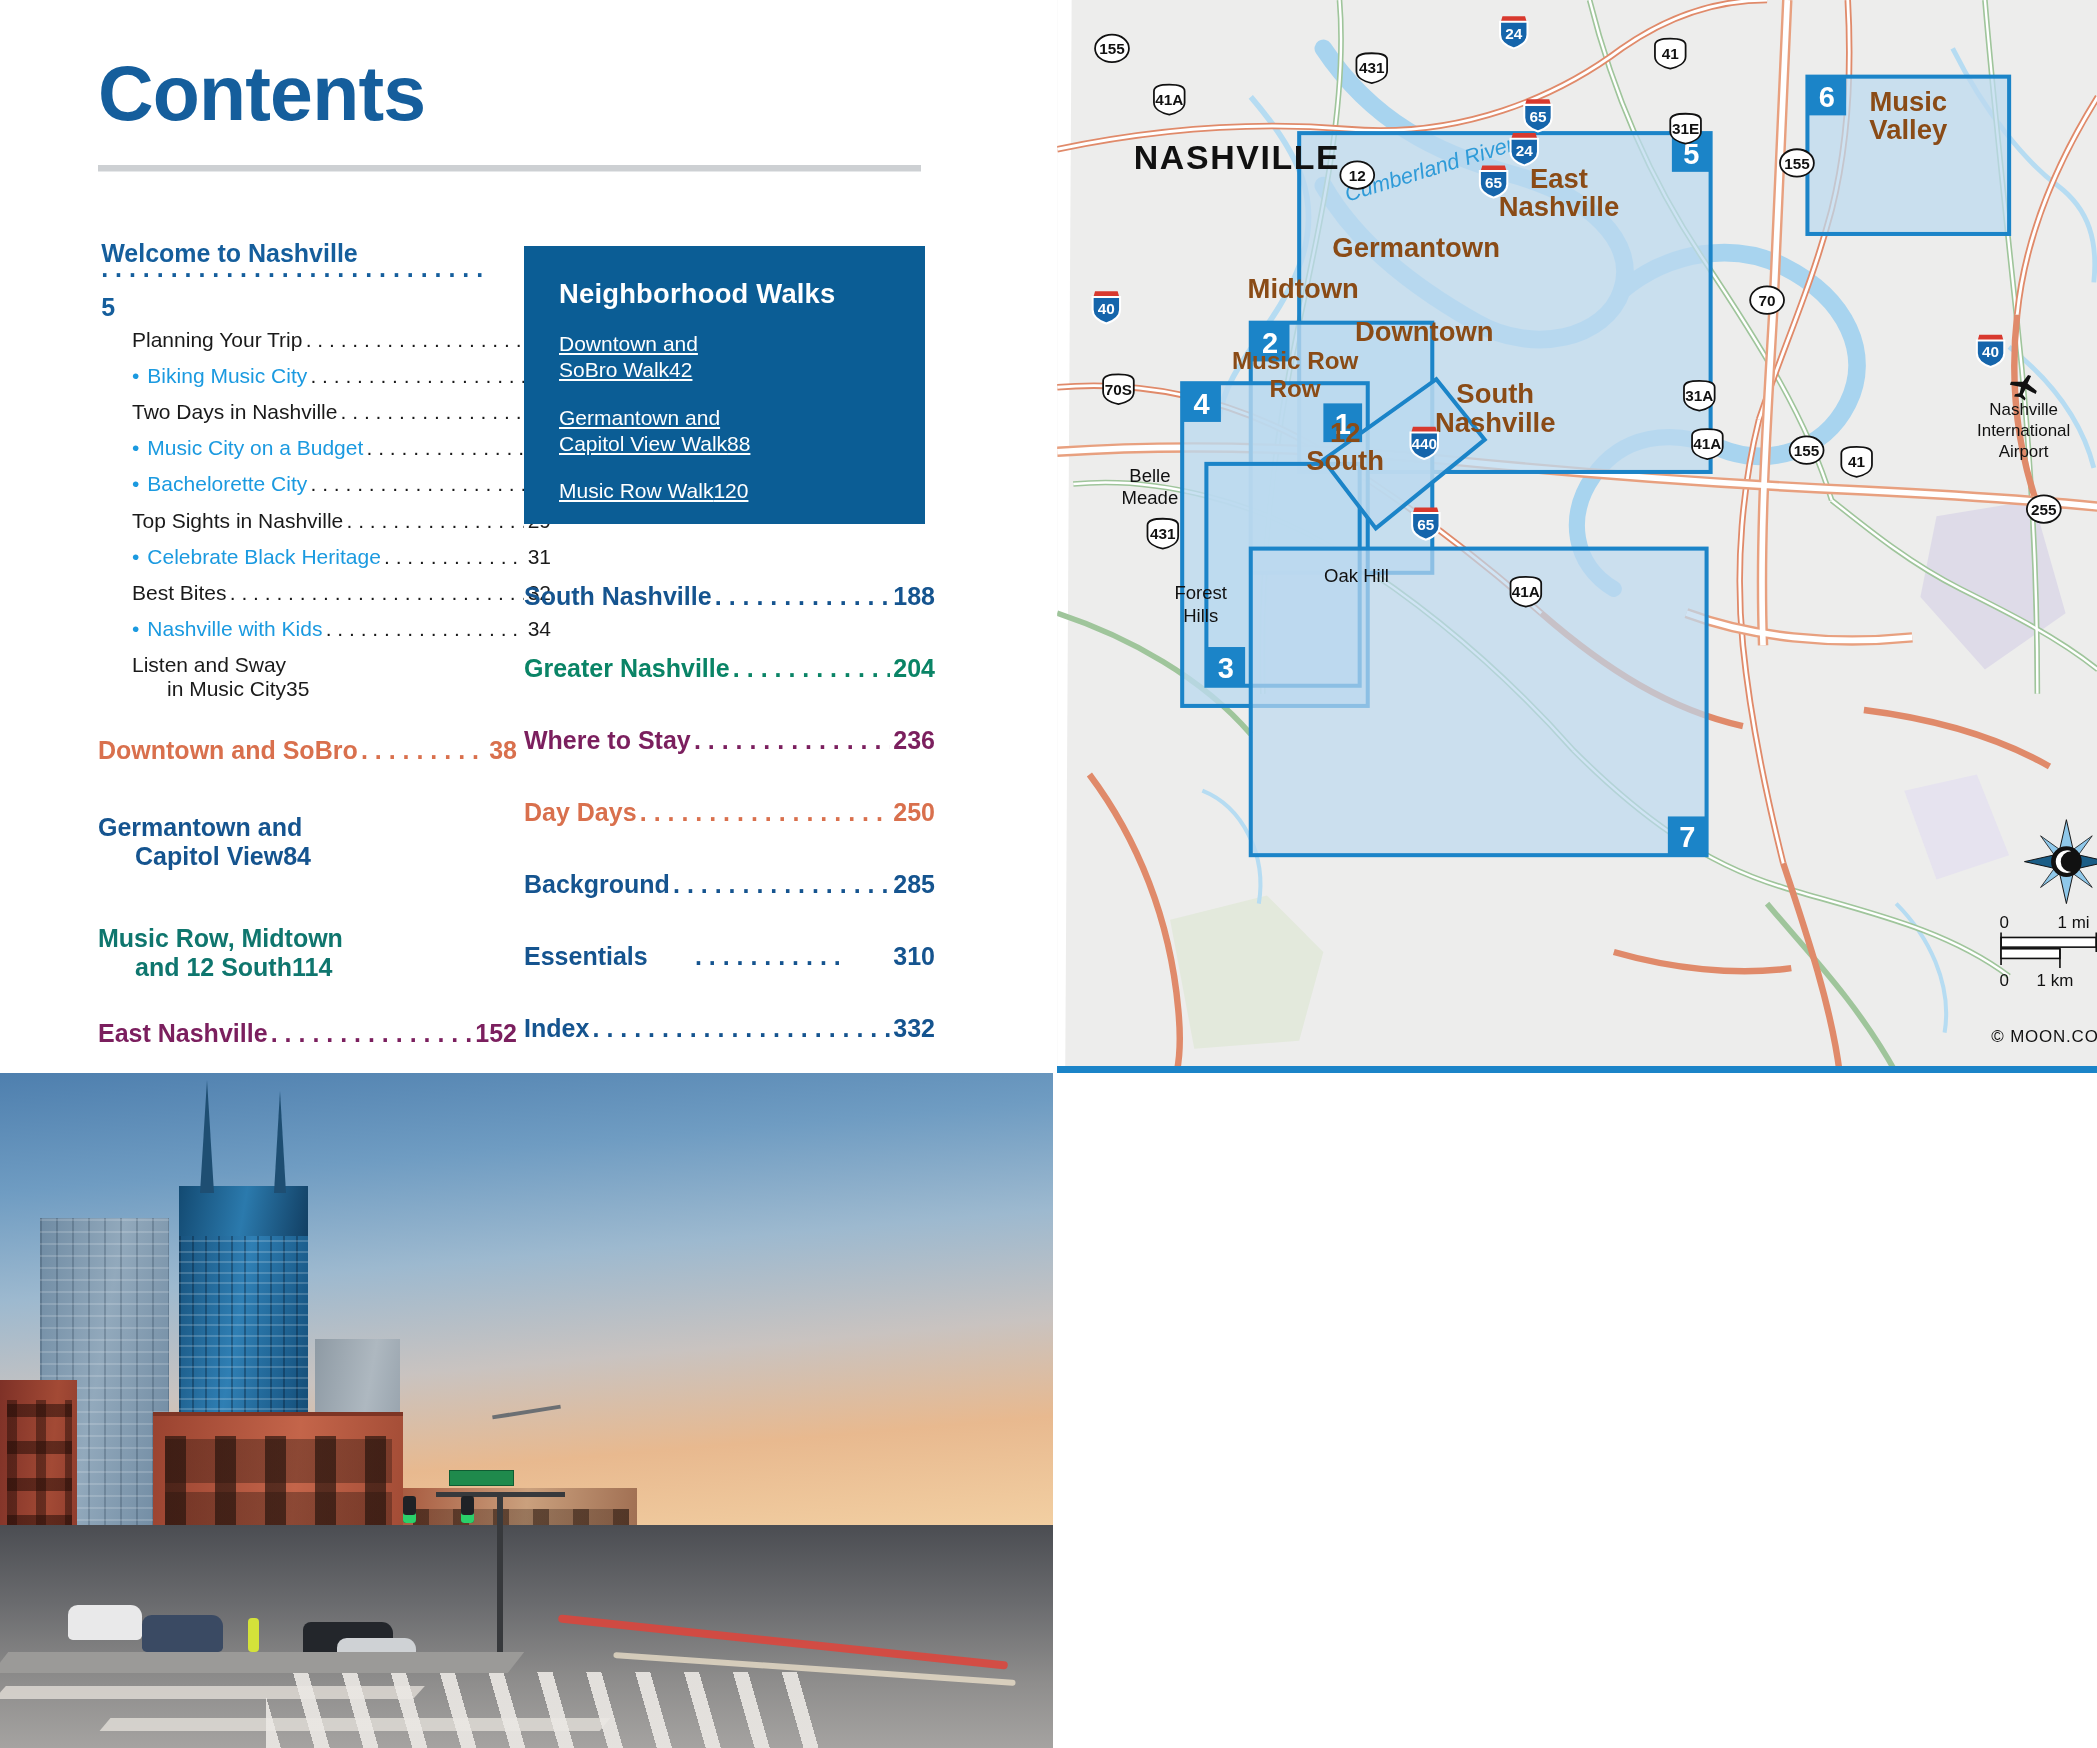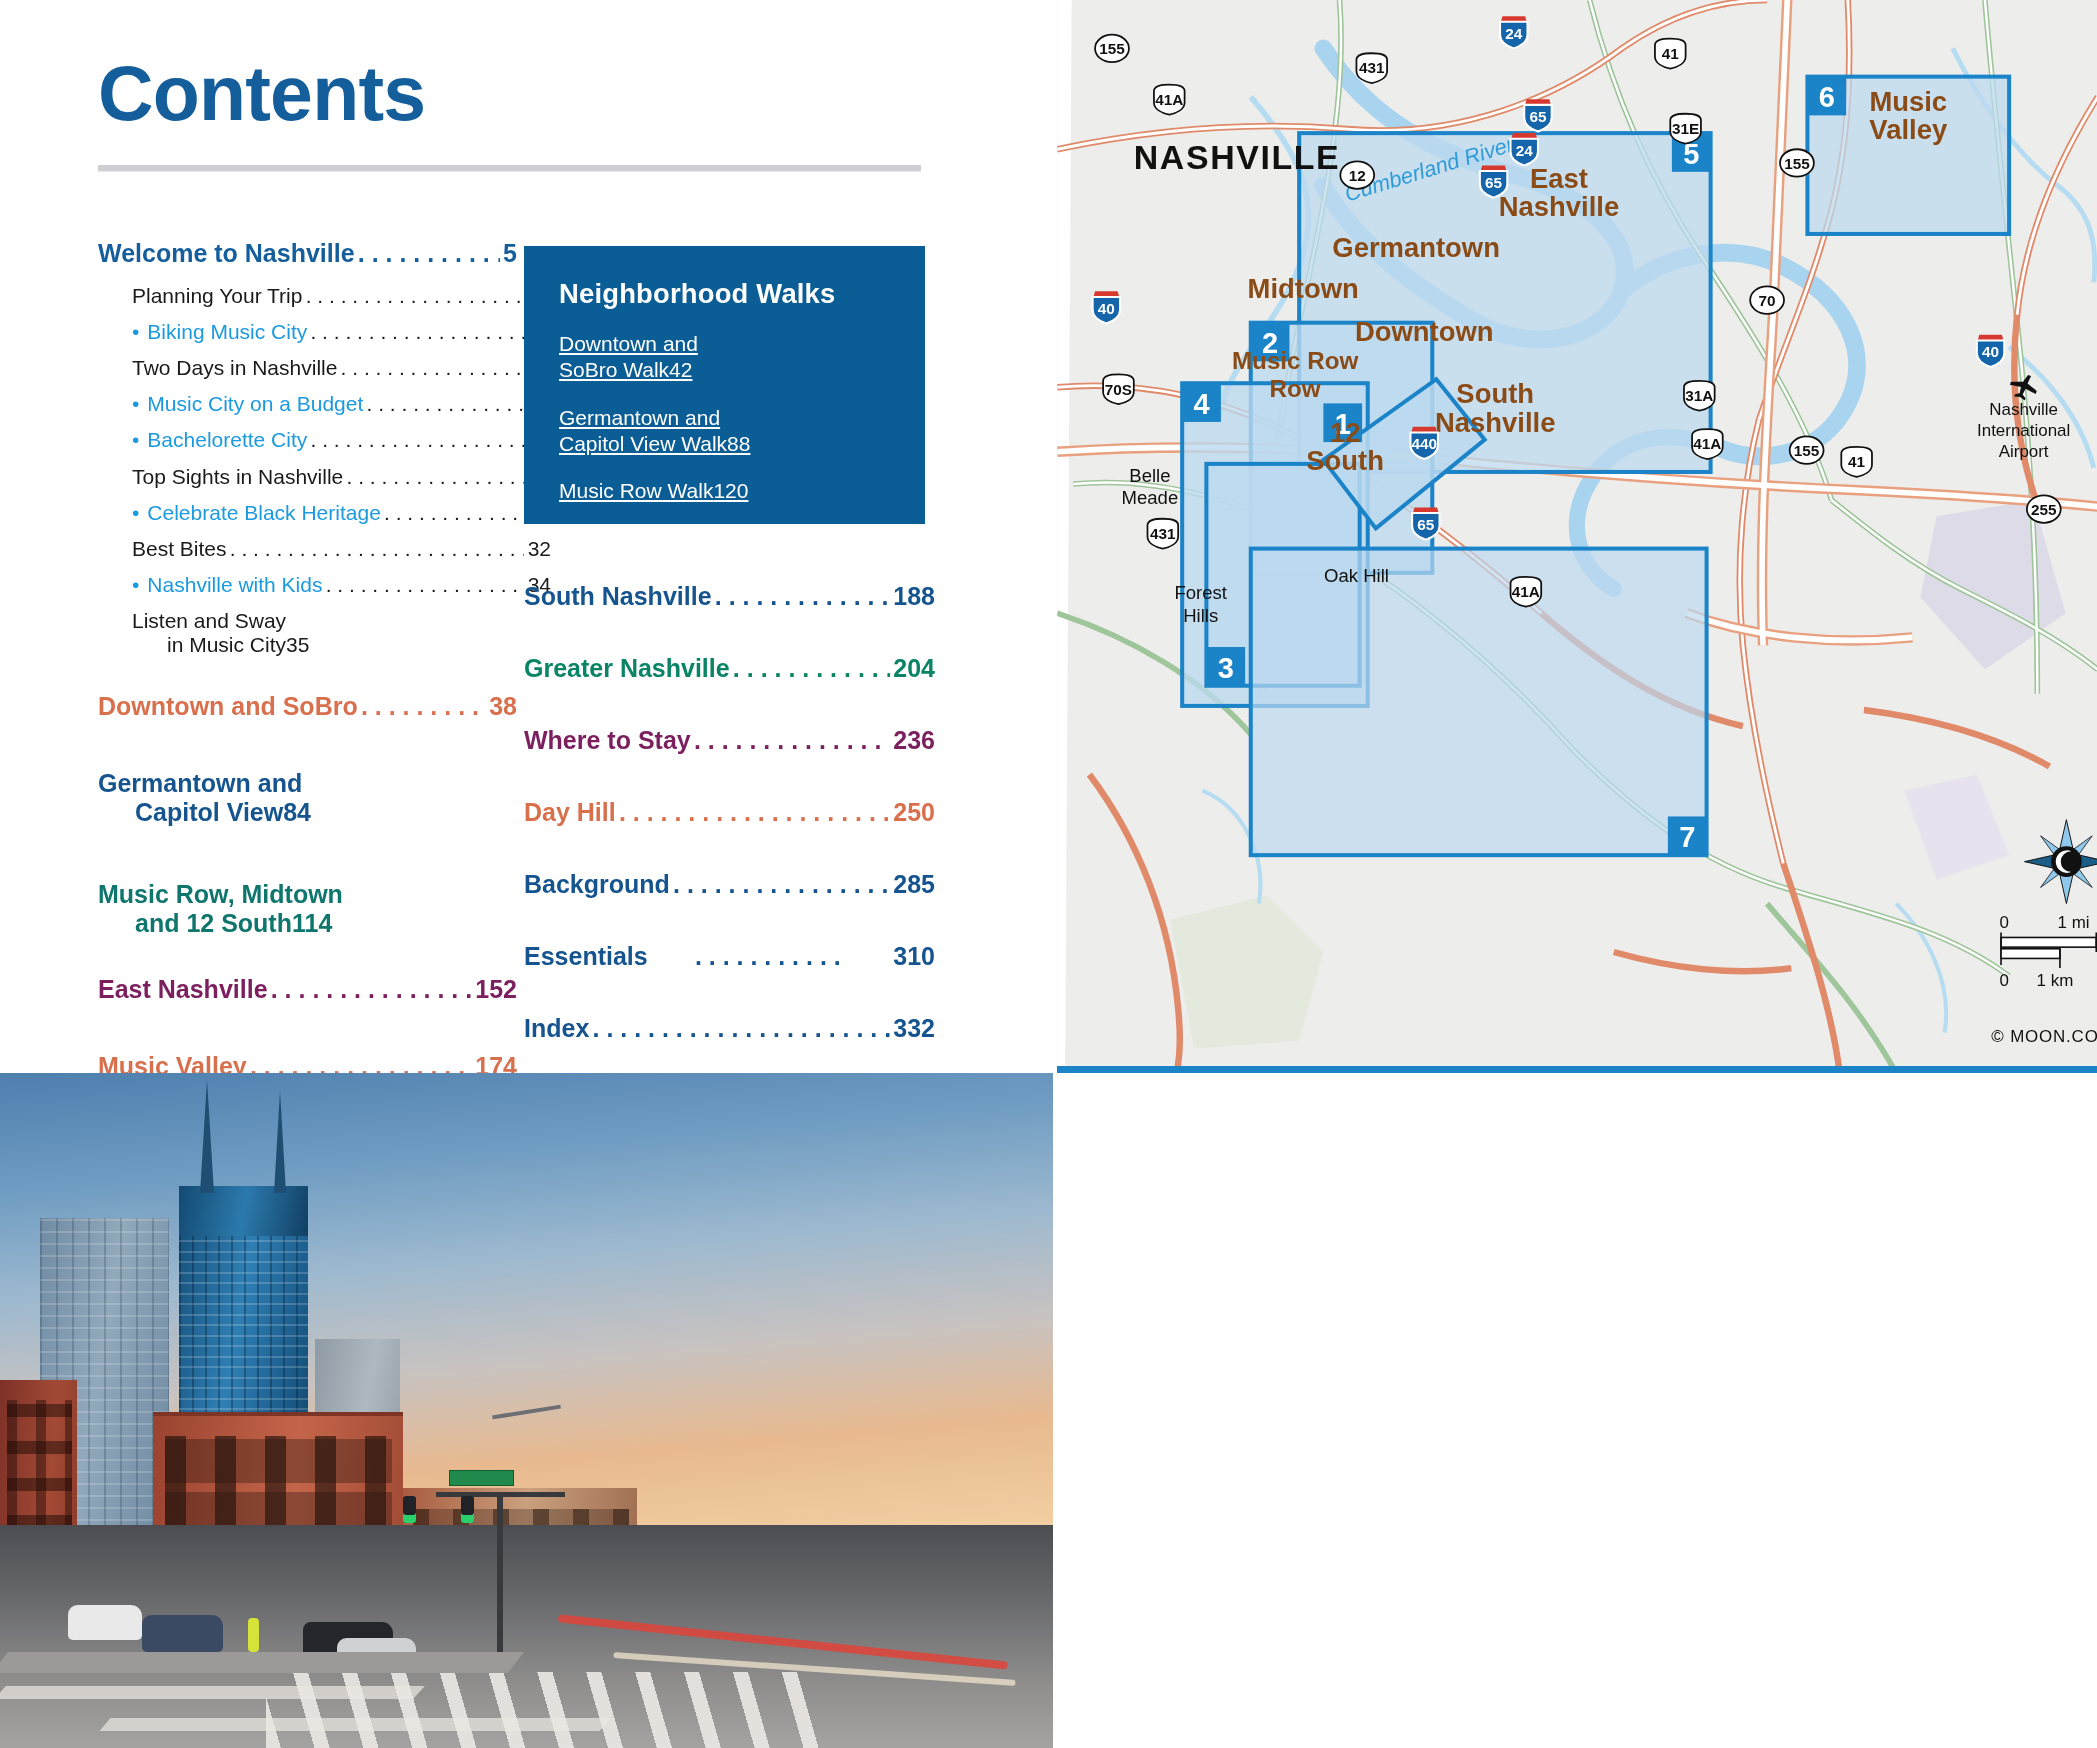--- a/index.html
+++ b/index.html
@@ -83,21 +83,21 @@
   .bldg{position:absolute;}
 </style>
 </head>
 <body>
 
 <div id="toc-page">
   <div id="contents-title">Contents</div>
   <div id="contents-rule"></div>
 
   <div class="toc-col" id="toc-left">
-      <div class="toc-row major" style="color: rgb(21, 94, 156);">
+      <div class="toc-row major" style="color: rgb(21, 94, 156); flex-direction: column;">
         <span class="lbl">Welcome to Nashville</span>
         <span class="dots"></span>
         <span class="pg">5</span>
       </div>
       <div class="toc-row sub">
         <span class="lbl">Planning Your Trip</span>
         <span class="dots"></span>
         <span class="pg">16</span>
       </div>
       <div class="toc-row bullet">
@@ -200,21 +200,21 @@
         <span class="pg">204</span>
       </div>
       <div class="gap-md"></div>
       <div class="toc-row major" style="color: rgb(123, 31, 94);">
         <span class="lbl">Where to Stay</span>
         <span class="dots"></span>
         <span class="pg">236</span>
       </div>
       <div class="gap-md"></div>
       <div class="toc-row major" style="color: rgb(217, 112, 77);">
-        <span class="lbl">Day Hill</span>
+        <span class="lbl">Day Days</span>
         <span class="dots"></span>
         <span class="pg">250</span>
       </div>
       <div class="gap-md"></div>
       <div class="toc-row major" style="color: rgb(21, 84, 143);">
         <span class="lbl">Background</span>
         <span class="dots"></span>
         <span class="pg">285</span>
       </div>
       <div class="gap-md"></div>

